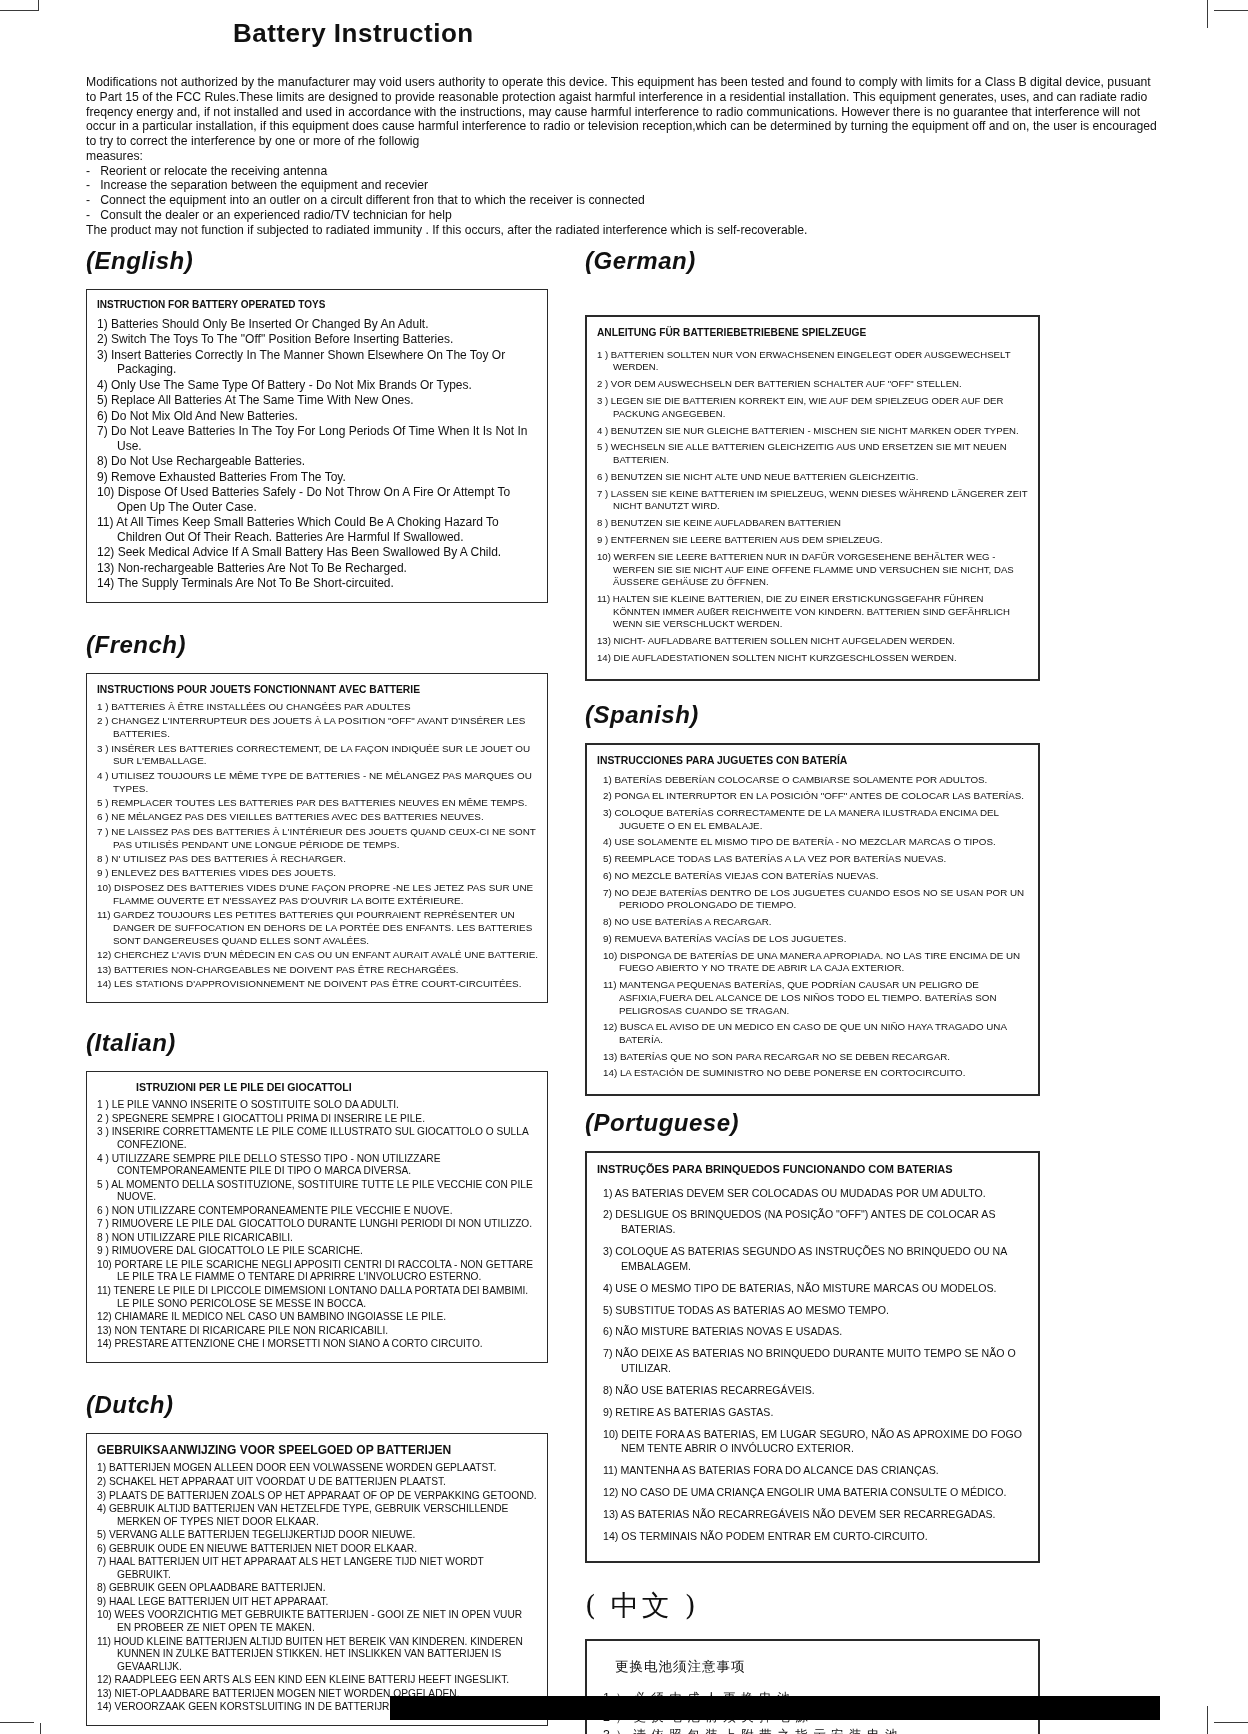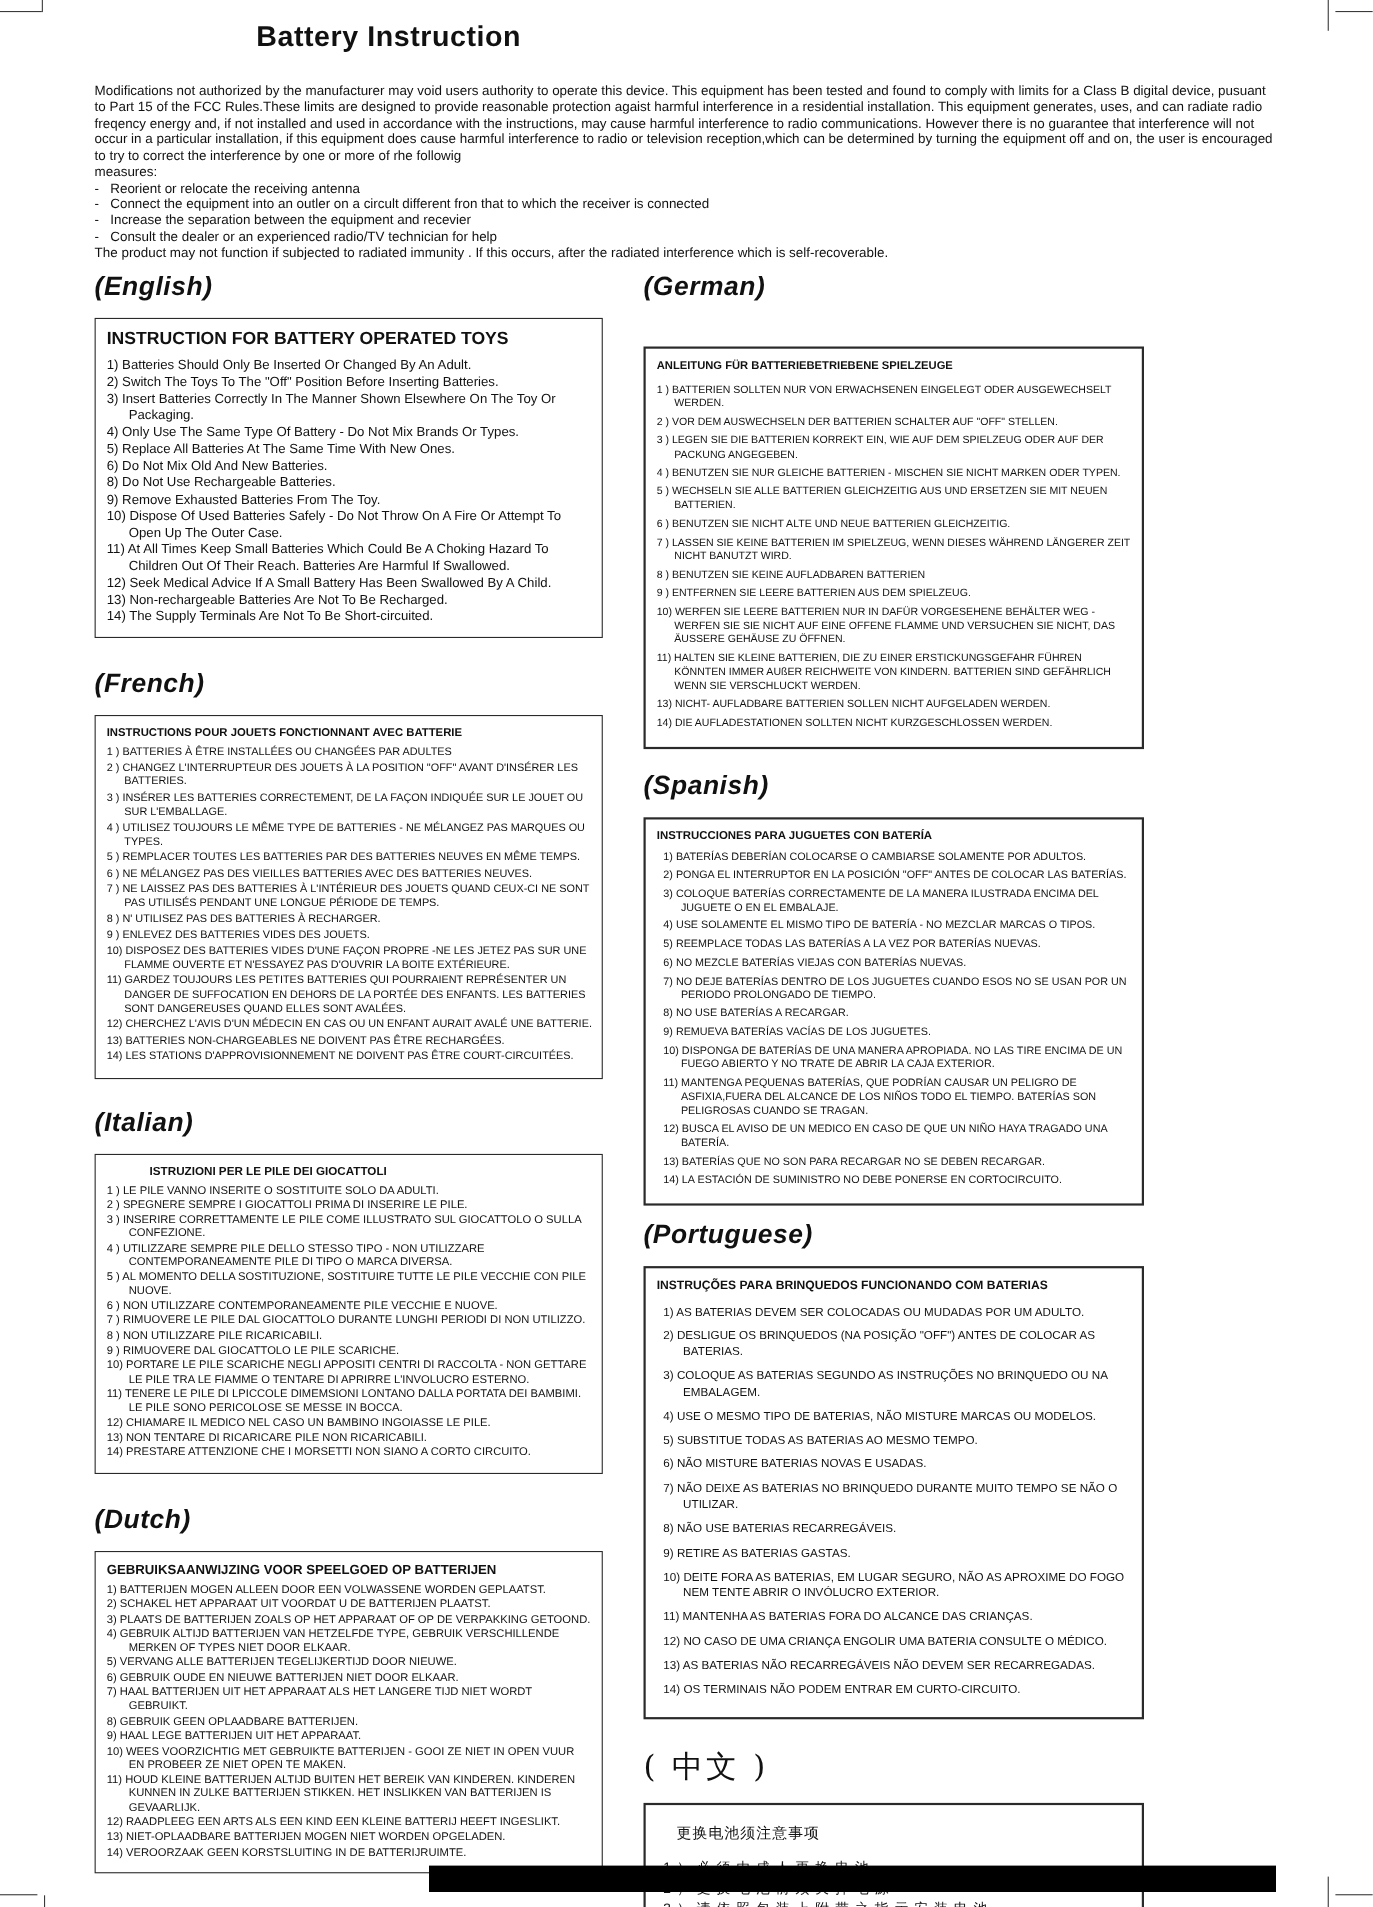--- a/index.html
+++ b/index.html
@@ -32,21 +32,21 @@
     font-family:"DejaVu Serif","Liberation Serif",serif;
     font-size:28px;font-weight:normal;font-style:normal;letter-spacing:3px;
   }
 
   .box{border:1px solid #2a2a2a;padding:9px 8px 10px 10px;box-sizing:border-box;}
   .box-heavy{border-width:2px;}
   .box-title{font-weight:bold;margin-bottom:5px;}
   .bx-item{padding-left:20px;text-indent:-20px;}
 
   .box-english{font-size:12px;line-height:1.24;}
-  .box-english .box-title{font-size:16px;}
+  .box-english .box-title{font-size:10px;}
   .box-english .bx-item{margin-bottom:.5px;}
 
   .box-german{font-size:9.6px;line-height:1.3;margin-top:40px;}
   .box-german .box-title{font-size:10.2px;margin-bottom:9px;}
   .box-german .bx-item{margin-bottom:4.5px;padding-left:16px;text-indent:-16px;}
 
   .box-french{font-size:9.9px;line-height:1.3;}
   .box-french .box-title{font-size:10.3px;}
   .box-french .bx-item{margin-bottom:1.5px;padding-left:16px;text-indent:-16px;}
 
@@ -107,42 +107,43 @@
 
   <div class="content">
 
     <h1 class="doc-title">Battery Instruction</h1>
 
     <div class="fcc">
       <p>Modifications not authorized by the manufacturer may void users authority to operate this device. This equipment has been tested and found to comply with limits for a Class B digital device, pusuant to Part 15 of the FCC Rules.These limits are designed to provide reasonable protection agaist harmful interference in a residential installation. This equipment generates, uses, and can radiate radio freqency energy and, if not installed and used in accordance with the instructions, may cause harmful interference to radio communications. However there is no guarantee  that interference will not occur in a particular installation, if this equipment does cause harmful interference to radio or television reception,which can be determined by turning the equipment off and on, the user is encouraged to try to correct the interference by one or more of rhe followig</p>
       <p>measures:</p>
       <div>
           <div class="fcc-measure">-   Reorient or relocate the receiving antenna</div>
+          <div class="fcc-measure">-   Increase the separation between the equipment and recevier</div>
           <div class="fcc-measure">-   Connect the equipment into an outler on a circult different fron that to which the receiver is connected</div>
-          <div class="fcc-measure">-   Increase the separation between the equipment and recevier</div>
           <div class="fcc-measure">-   Consult the dealer or an experienced radio/TV technician for help</div>
         </div>
       <p>The product may not function if subjected to radiated immunity . If this occurs, after the radiated interference which is self-recoverable.</p>
     </div>
 
     <div class="cols">
 
       <div class="col-left">
 
         <section class="sec">
           <h2 class="sec-heading">(English)</h2>
           <div class="box box-english">
             <div class="box-title">INSTRUCTION FOR BATTERY OPERATED TOYS</div>
             <div>
                 <div class="bx-item">1) Batteries Should Only Be Inserted Or Changed By An Adult.</div>
                 <div class="bx-item">2) Switch The Toys To The "Off" Position Before Inserting Batteries.</div>
                 <div class="bx-item">3) Insert Batteries Correctly In The Manner Shown Elsewhere On The Toy Or Packaging.</div>
                 <div class="bx-item">4) Only Use The Same Type Of Battery - Do Not Mix Brands Or Types.</div>
                 <div class="bx-item">5) Replace All Batteries At The Same Time With New Ones.</div>
                 <div class="bx-item">6) Do Not Mix Old  And New Batteries.</div>
+                <div class="bx-item">7) Do Not Leave Batteries In The Toy For Long Periods Of Time When It Is Not In Use.</div>
                 <div class="bx-item">8) Do Not Use Rechargeable  Batteries.</div>
                 <div class="bx-item">9) Remove Exhausted Batteries From The Toy.</div>
                 <div class="bx-item">10) Dispose Of Used Batteries Safely - Do Not Throw On A Fire Or Attempt To Open Up The Outer Case.</div>
                 <div class="bx-item">11) At All Times Keep Small Batteries Which Could Be A Choking Hazard To Children Out Of Their Reach. Batteries Are Harmful If Swallowed.</div>
                 <div class="bx-item">12) Seek Medical  Advice If A Small Battery Has Been Swallowed By A Child.</div>
                 <div class="bx-item">13) Non-rechargeable Batteries Are Not To Be Recharged.</div>
                 <div class="bx-item">14) The Supply Terminals Are Not To Be Short-circuited.</div>
               </div>
           </div>
         </section>

